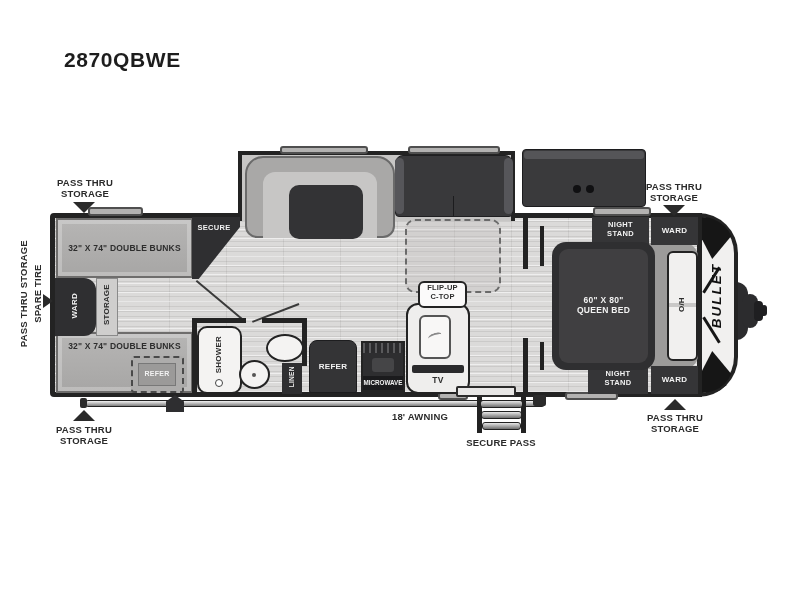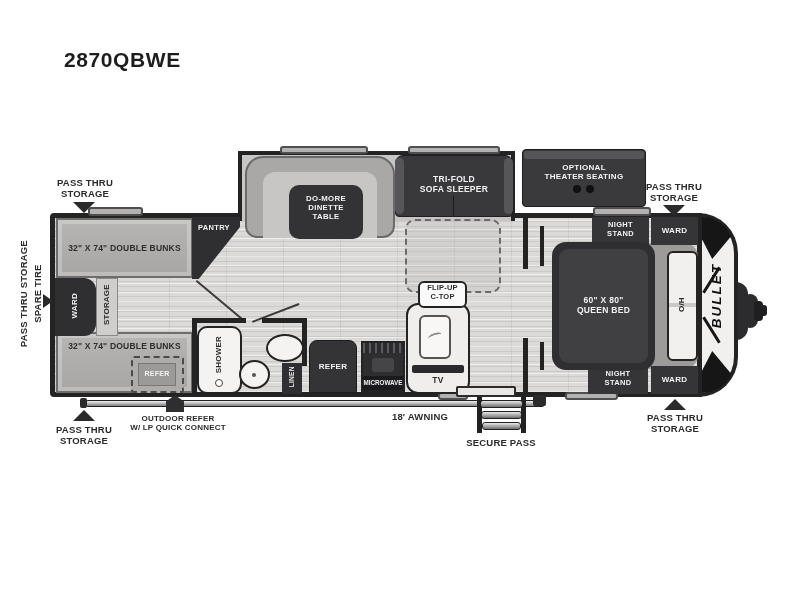--- a/index.html
+++ b/index.html
@@ -64,45 +64,38 @@
   <div class="vlab wlbl" style="left:45px; top:301px; width:60px; font-size:8px;">WARD</div>
   <div class="abs" style="left:96px; top:278px; width:22px; height:58px; background:#cfcecd; border:1px solid #8a8a8a;"></div>
   <div class="vlab dlbl" style="left:72px; top:300px; width:70px; font-size:8px; position:absolute;">STORAGE</div>
 
   <div class="abs" style="left:131px; top:356px; width:53px; height:37px; border:2px dashed #4a4a4a; border-radius:3px; background:#adacab;"></div>
   <div class="abs" style="left:138px; top:363px; width:38px; height:23px; background:#9b9a99; border:1px solid #787878;"></div>
   <div class="wlbl" style="left:138px; top:370px; width:38px; font-size:7px;">REFER</div>
 
   <div class="abs" style="left:192px; top:217px; width:48px; height:62px; background:#2f2f31;
               clip-path:polygon(0 0,100% 0,100% 16%,14% 100%,0 100%);"></div>
-  <div class="wlbl" style="left:193px; top:224px; width:42px; font-size:7.5px;">PANTRY</div>
+  <div class="wlbl" style="left:193px; top:224px; width:42px; font-size:7.5px;">SECURE</div>
 
   <div class="abs" style="left:197px; top:280px; width:60px; height:2px; background:#3a3a3a; transform:rotate(40deg); transform-origin:0 0;"></div>
   <div class="abs" style="left:252px; top:321px; width:50px; height:2px; background:#3a3a3a; transform:rotate(-21deg); transform-origin:0 0;"></div>
 
   <div class="abs" style="left:245px; top:156px; width:150px; height:82px; background:#a9a8a7; border:2px solid #6a6a6a; border-radius:18px 18px 12px 12px;"></div>
   <div class="abs" style="left:263px; top:172px; width:114px; height:66px; background:#c7c6c5; border-radius:12px 12px 0 0;"></div>
   <div class="abs darkbox" style="left:289px; top:185px; width:74px; height:54px; border-radius:10px;"></div>
-  <div class="wlbl" style="left:289px; top:194px; width:74px; font-size:7.8px;">DO-MORE
-DINETTE
-TABLE</div>
 
   <div class="abs" style="left:395px; top:155px; width:118px; height:62px; background:#39393b; border-radius:8px 8px 4px 4px; border:1px solid #1f1f21;"></div>
   <div class="abs" style="left:395px; top:158px; width:9px; height:56px; background:#56565a; border-radius:5px;"></div>
   <div class="abs" style="left:504px; top:158px; width:9px; height:56px; background:#56565a; border-radius:5px;"></div>
   <div class="abs" style="left:453px; top:196px; width:1px; height:20px; background:#1c1c1e;"></div>
-  <div class="wlbl" style="left:402px; top:174px; width:104px; font-size:8.5px;">TRI-FOLD
-SOFA SLEEPER</div>
 
   <div class="abs" style="left:405px; top:219px; width:96px; height:74px; border:2px dashed #6a6a6a; border-radius:10px; background:rgba(185,184,182,.28);"></div>
 
   <div class="abs" style="left:522px; top:149px; width:124px; height:58px; background:#3a3a3c; border-radius:4px; border:1px solid #1c1c1e;"></div>
   <div class="abs" style="left:524px; top:151px; width:120px; height:8px; background:#55555八;background:#555558; border-radius:3px;"></div>
-  <div class="wlbl" style="left:524px; top:163px; width:120px; font-size:8px;">OPTIONAL
-THEATER SEATING</div>
   <div class="abs" style="left:573px; top:185px; width:8px; height:8px; border-radius:50%; background:#101012;"></div>
   <div class="abs" style="left:586px; top:185px; width:8px; height:8px; border-radius:50%; background:#101012;"></div>
 
   <div class="abs" style="left:192px; top:318px; width:5px; height:76px; background:#232323;"></div>
   <div class="abs" style="left:192px; top:318px; width:54px; height:5px; background:#232323;"></div>
   <div class="abs" style="left:262px; top:318px; width:45px; height:5px; background:#232323;"></div>
   <div class="abs" style="left:302px; top:318px; width:5px; height:48px; background:#232323;"></div>
 
   <div class="abs" style="left:197px; top:326px; width:45px; height:68px; background:#f4f3f2; border:2.5px solid #232323; border-radius:10px;"></div>
   <div class="vlab dlbl" style="left:184px; top:350px; width:70px; font-size:8px; position:absolute;">SHOWER</div>
@@ -199,22 +192,20 @@
   <div class="vlab lbl" style="left:-27px; top:288px; width:130px; position:absolute;">SPARE TIRE</div>
   <div class="abs tri-right" style="left:43px; top:294px;"></div>
 
   <div class="abs" style="left:85px; top:400px; width:460px; height:7px; background:linear-gradient(180deg,#f2f2f2,#7e7e7e); border:1.5px solid #222; border-radius:3px;"></div>
   <div class="abs" style="left:80px; top:398px; width:7px; height:10px; background:#2b2b2b; border-radius:2px;"></div>
   <div class="abs" style="left:533px; top:395px; width:13px; height:11px; background:#2b2b2b; border-radius:2px;"></div>
   <div class="lbl" style="left:370px; top:411px; width:100px;">18' AWNING</div>
 
   <div class="abs" style="left:166px; top:395px; width:18px; height:17px; background:#2e2e30;
               clip-path:polygon(50% 0,100% 38%,100% 100%,0 100%,0 38%);"></div>
-  <div class="lbl" style="left:118px; top:414px; width:120px; font-size:8px;">OUTDOOR REFER
-W/ LP QUICK CONNECT</div>
 
   <div class="abs" style="left:477px; top:397px; width:5px; height:36px; background:#222;"></div>
   <div class="abs" style="left:521px; top:397px; width:5px; height:36px; background:#222;"></div>
   <div class="abs" style="left:480px; top:400px; width:43px; height:8px; background:linear-gradient(180deg,#e8e8e8,#6f6f6f); border:1px solid #222; border-radius:3px;"></div>
   <div class="abs" style="left:481px; top:411px; width:41px; height:8px; background:linear-gradient(180deg,#e8e8e8,#6f6f6f); border:1px solid #222; border-radius:3px;"></div>
   <div class="abs" style="left:482px; top:422px; width:39px; height:8px; background:linear-gradient(180deg,#e8e8e8,#6f6f6f); border:1px solid #222; border-radius:3px;"></div>
   <div class="lbl" style="left:451px; top:437px; width:100px;">SECURE PASS</div>
 
 </div>
 

